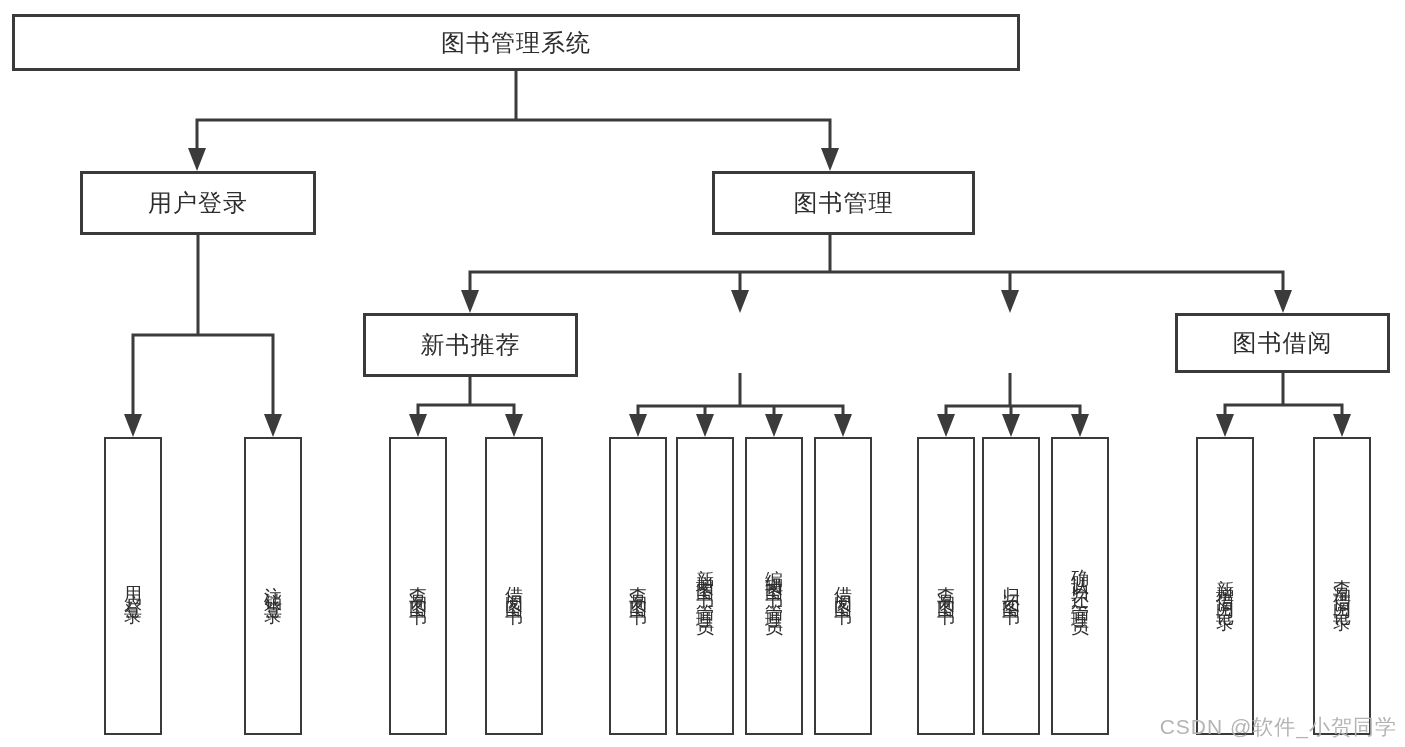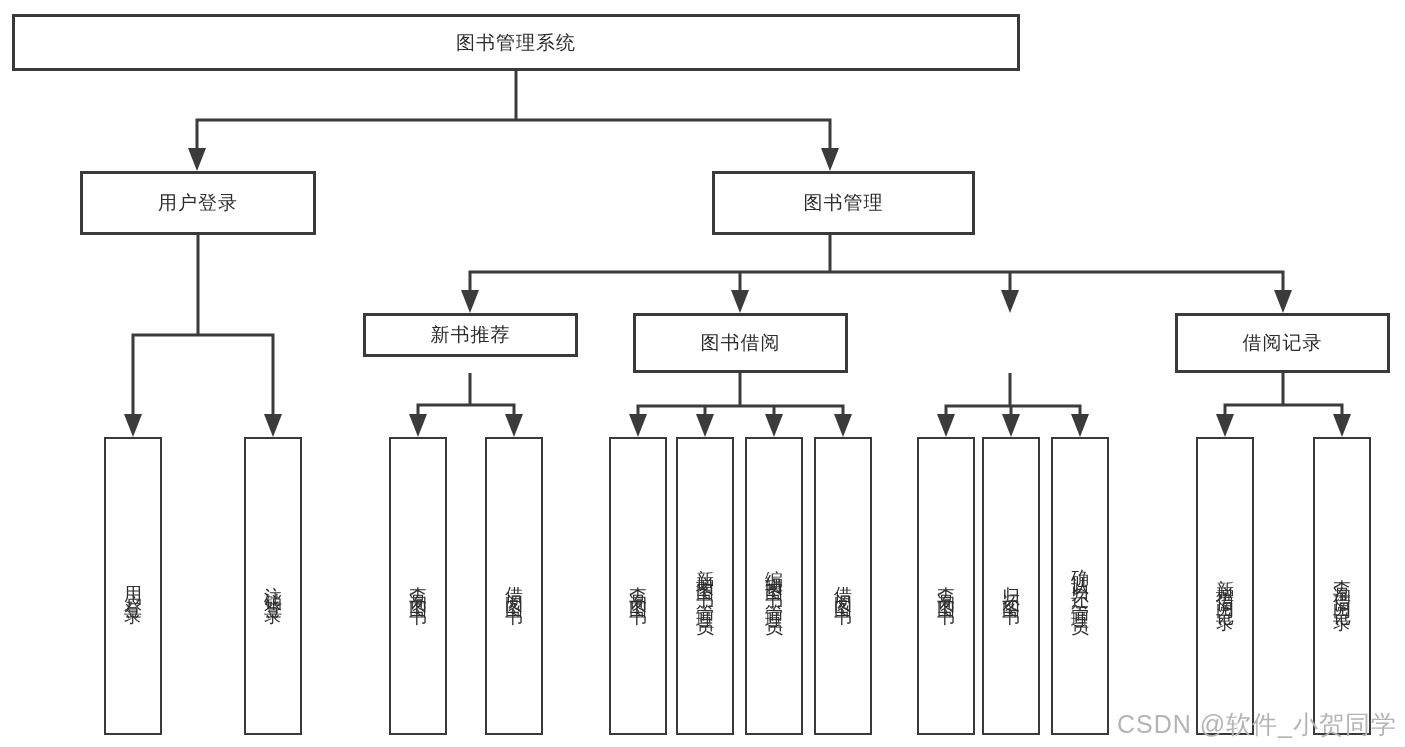--- a/index.html
+++ b/index.html
@@ -23,39 +23,39 @@
   .connector-stroke{stroke:var(--line);fill:none;stroke-width:3;}
   .connector-head{fill:var(--line);stroke:none;}
   .box{
     position:absolute;
     box-sizing:border-box;
     background:var(--bg);
     border:3px solid var(--border);
     display:flex;
     align-items:center;
     justify-content:center;
-    font-size:19px;
+    font-size:24px;
     letter-spacing:1px;
     color:var(--text);
     z-index:2;
   }
   .leaf{
     border-width:2px;
     writing-mode:vertical-rl;
     text-orientation:mixed;
     font-size:18px;
     letter-spacing:7px;
     line-height:1;
     text-align:center;
   }
   .watermark{
     position:absolute;
     right:8px;
     bottom:6px;
-    font-size:25px;
+    font-size:21px;
     letter-spacing:1px;
     color:var(--wm);
     z-index:3;
     white-space:nowrap;
   }
 </style>
 </head>
 <body>
 
 <div class="stage">
@@ -89,23 +89,22 @@
       M1071 414 L1089 414 L1080 437 Z
       M1216 414 L1234 414 L1225 437 Z
       M1333 414 L1351 414 L1342 437 Z"></path>
   </svg>
 
   <div class="box" style="left:12px;top:14px;width:1008px;height:57px">图书管理系统</div>
 
   <div class="box" style="left:80px;top:171px;width:236px;height:64px">用户登录</div>
   <div class="box" style="left:712px;top:171px;width:263px;height:64px">图书管理</div>
 
-  <div class="box" style="left:363px;top:313px;width:215px;height:44px">新书推荐</div>
-  <div class="box" style="left:633px;top:313px;width:215px;height:60px">图书借阅</div>
-  <div class="box" style="left:1175px;top:313px;width:215px;height:60px">借阅记录</div>
+  <div class="box" style="left:363px;top:313px;width:215px;height:64px">新书推荐</div>
+  <div class="box" style="left:1175px;top:313px;width:215px;height:60px">图书借阅</div>
 
   <div class="box leaf" style="left:104px;top:437px;width:58px;height:298px">用户登录</div>
   <div class="box leaf" style="left:244px;top:437px;width:58px;height:298px">注销登录</div>
 
   <div class="box leaf" style="left:389px;top:437px;width:58px;height:298px">查询图书</div>
   <div class="box leaf" style="left:485px;top:437px;width:58px;height:298px">借阅图书</div>
 
   <div class="box leaf" style="left:609px;top:437px;width:58px;height:298px">查询图书</div>
   <div class="box leaf" style="left:676px;top:437px;width:58px;height:298px">新增图书（管理员）</div>
   <div class="box leaf" style="left:745px;top:437px;width:58px;height:298px">编辑图书（管理员）</div>

